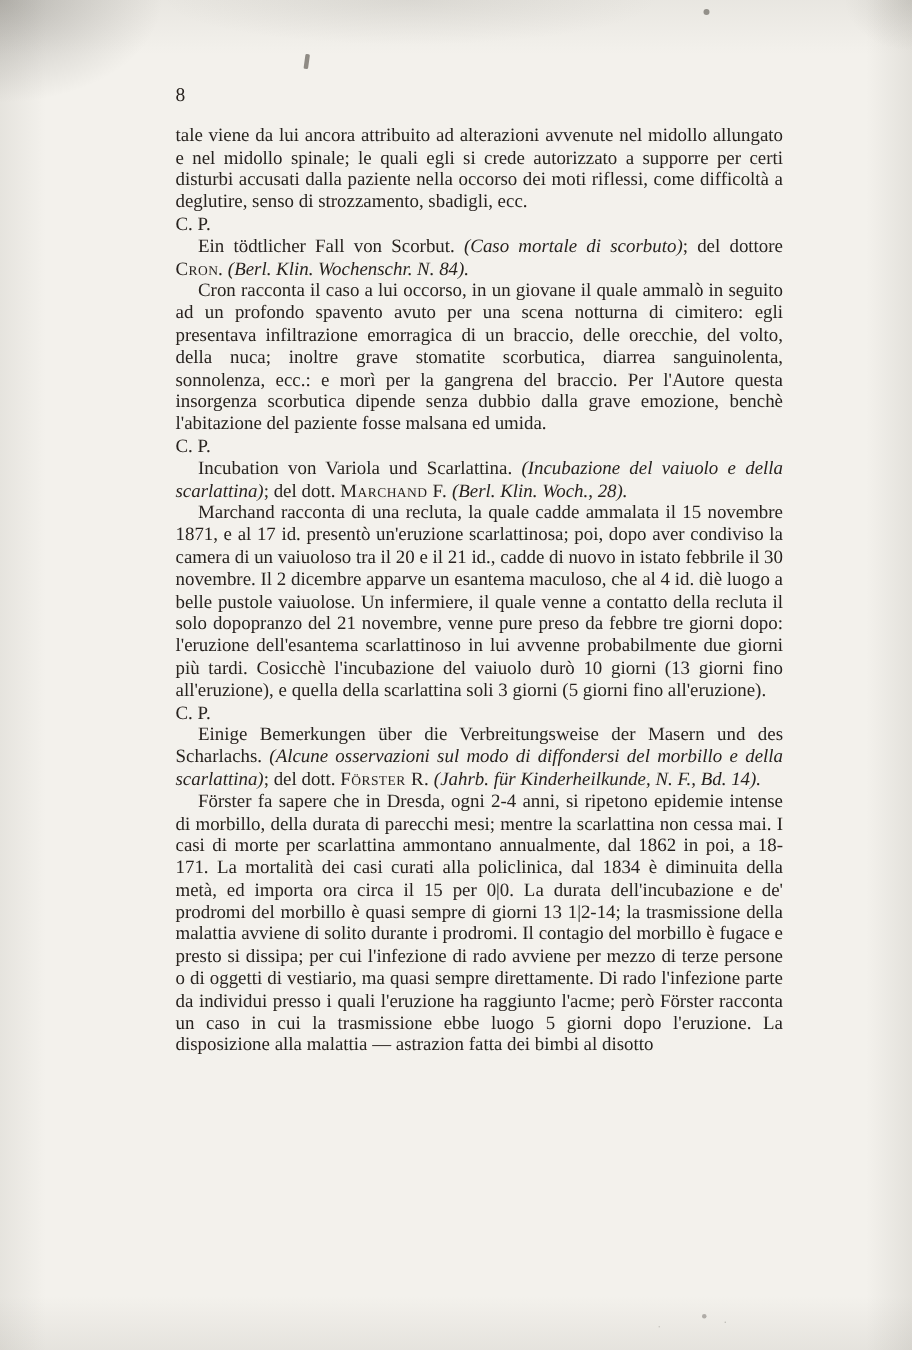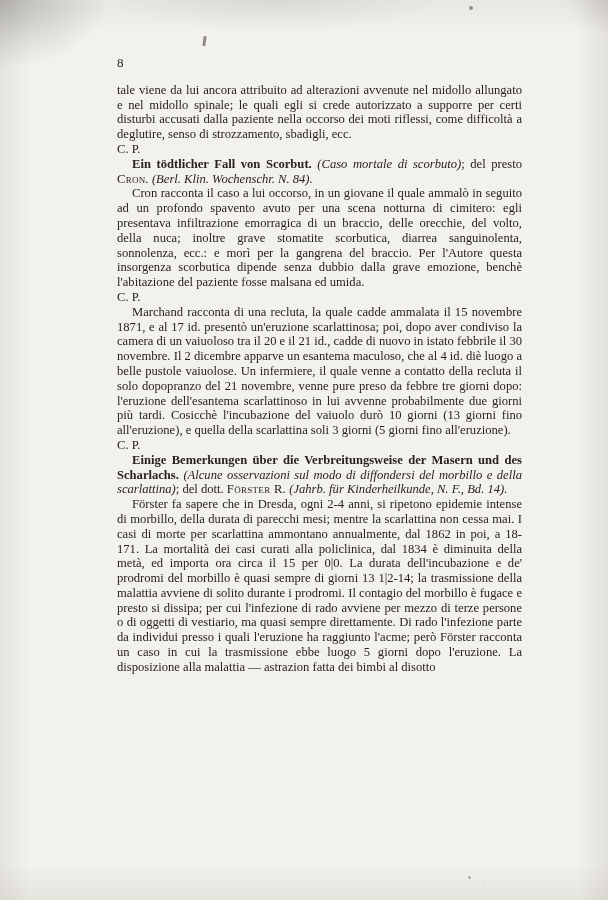--- a/index.html
+++ b/index.html
@@ -55,45 +55,47 @@
     margin-bottom: 12px;
     font-size: 13px;
     text-align: left;
   }
   .text-block p { margin: 0; }
   p.indent { text-indent: 15px; }
   p.sig {
     text-align: left;
     padding-right: 22px;
   }
-  .ttl { font-weight: bold; }
+  .ttl { font-weight: normal; }
   .it { font-style: italic; margin-top: 17px; }
   .sc { font-variant: small-caps; letter-spacing: 0.3px; }
 </style>
 </head>
 <body>
 
 <div class="page">
 
   <div class="artifact artifact-top-mark"></div>
   <div class="artifact artifact-top-dot"></div>
   <div class="artifact artifact-bottom-speckle"></div>
 
   <main class="text-block">
 
     <div class="page-number">8</div>
 
     <p class="par">tale viene da lui ancora attribuito ad alterazioni avvenute nel midollo allungato e nel midollo spinale; le quali egli si crede autorizzato a supporre per certi disturbi accusati dalla paziente nella occorso dei moti riflessi, come difficoltà a deglutire, senso di strozzamento, sbadigli, ecc.</p>
     <p class="sig">C. P.</p>
 
     <p class="par indent"><b class="ttl">Ein tödtlicher Fall von Scorbut.</b>
-      <i class="it">(Caso mortale di scorbuto)</i><span>; del presto </span><span class="sc">Cron</span><i class="it">. (Berl. Klin. Wochenschr. N. 84).</i></p>
+      <i class="it">(Caso mortale di scorbuto)</i><span>; del dottore </span><span class="sc">Cron</span><i class="it">. (Berl. Klin. Wochenschr. N. 84).</i></p>
     <p class="par indent">Cron racconta il caso a lui occorso, in un giovane il quale ammalò in seguito ad un profondo spavento avuto per una scena notturna di cimitero: egli presentava infiltrazione emorragica di un braccio, delle orecchie, del volto, della nuca; inoltre grave stomatite scorbutica, diarrea sanguinolenta, sonnolenza, ecc.: e morì per la gangrena del braccio. Per l'Autore questa insorgenza scorbutica dipende senza dubbio dalla grave emozione, benchè l'abitazione del paziente fosse malsana ed umida.</p>
     <p class="sig">C. P.</p>
 
+    <p class="par indent"><b class="ttl">Incubation von Variola und Scarlattina.</b>
+      <i class="it">(Incubazione del vaiuolo e della scarlattina)</i><span>; del dott. </span><span class="sc">Marchand F.</span><i class="it"> (Berl. Klin. Woch., 28).</i></p>
     <p class="par indent">Marchand racconta di una recluta, la quale cadde ammalata il 15 novembre 1871, e al 17 id. presentò un'eruzione scarlattinosa; poi, dopo aver condiviso la camera di un vaiuoloso tra il 20 e il 21 id., cadde di nuovo in istato febbrile il 30 novembre. Il 2 dicembre apparve un esantema maculoso, che al 4 id. diè luogo a belle pustole vaiuolose. Un infermiere, il quale venne a contatto della recluta il solo dopopranzo del 21 novembre, venne pure preso da febbre tre giorni dopo: l'eruzione dell'esantema scarlattinoso in lui avvenne probabilmente due giorni più tardi. Cosicchè l'incubazione del vaiuolo durò 10 giorni (13 giorni fino all'eruzione), e quella della scarlattina soli 3 giorni (5 giorni fino all'eruzione).</p>
     <p class="sig">C. P.</p>
 
     <p class="par indent"><b class="ttl">Einige Bemerkungen über die Verbreitungsweise der Masern und des Scharlachs.</b>
       <i class="it">(Alcune osservazioni sul modo di diffondersi del morbillo e della scarlattina)</i><span>; del dott. </span><span class="sc">Förster R.</span><i class="it"> (Jahrb. für Kinderheilkunde, N. F., Bd. 14).</i></p>
     <p class="par indent">Förster fa sapere che in Dresda, ogni 2-4 anni, si ripetono epidemie intense di morbillo, della durata di parecchi mesi; mentre la scarlattina non cessa mai. I casi di morte per scarlattina ammontano annualmente, dal 1862 in poi, a 18-171. La mortalità dei casi curati alla policlinica, dal 1834 è diminuita della metà, ed importa ora circa il 15 per 0|0. La durata dell'incubazione e de' prodromi del morbillo è quasi sempre di giorni 13 1|2-14; la trasmissione della malattia avviene di solito durante i prodromi. Il contagio del morbillo è fugace e presto si dissipa; per cui l'infezione di rado avviene per mezzo di terze persone o di oggetti di vestiario, ma quasi sempre direttamente. Di rado l'infezione parte da individui presso i quali l'eruzione ha raggiunto l'acme; però Förster racconta un caso in cui la trasmissione ebbe luogo 5 giorni dopo l'eruzione. La disposizione alla malattia — astrazion fatta dei bimbi al disotto</p>
 
   </main>
 </div>
 

